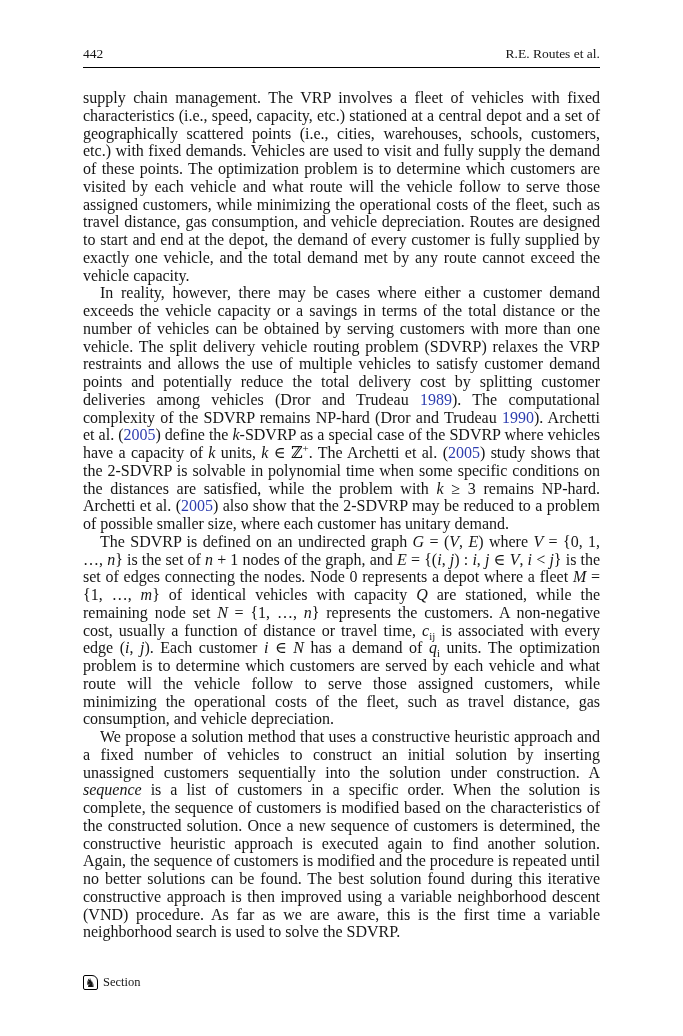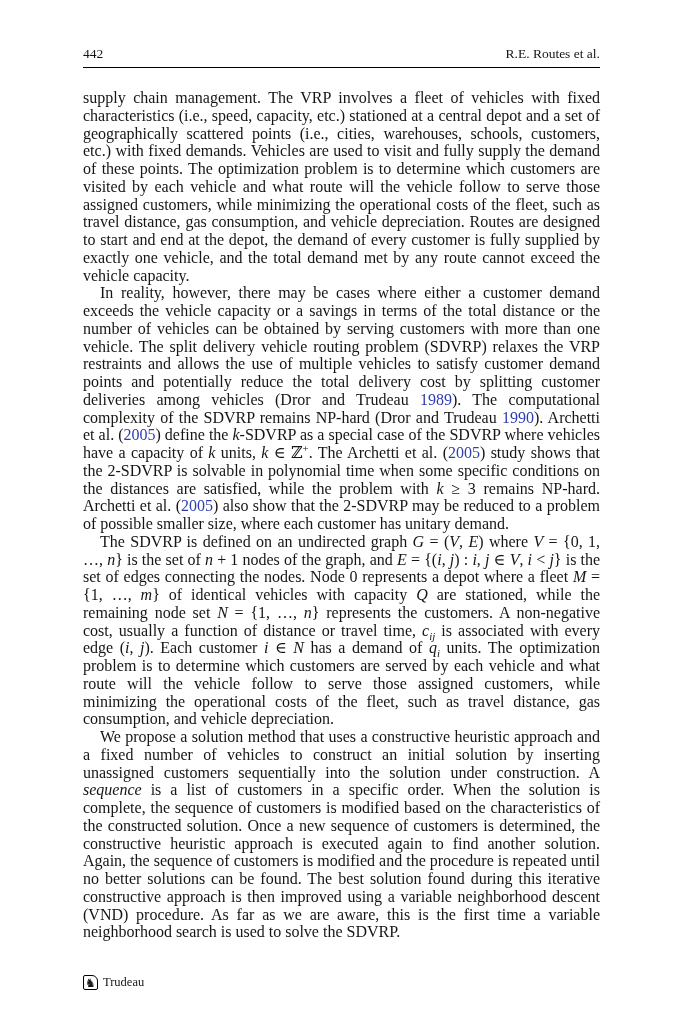--- a/index.html
+++ b/index.html
@@ -21,21 +21,21 @@
   main p {
     margin: 0;
     font-size: 16px;
     line-height: 17.75px;
     text-align: justify;
   }
   main p.indent { text-indent: 17px; }
   .seg-link { color: var(--link-color, #2d3daf); cursor: pointer; }
   .seg-i { font-style: italic; }
   .seg-sup { vertical-align: super; font-size: 68%; line-height: 0; }
-  .seg-sub { vertical-align: sub; font-size: 68%; line-height: 0; font-style: italic; }
+  .seg-sub { vertical-align: sub; font-size: 68%; line-height: 0; }
   footer.imprint {
     position: absolute; left: 83px; bottom: 46px;
     display: flex; align-items: center; gap: 5px;
     font-size: 12.5px;
   }
   .logo-box {
     width: 15px; height: 15px;
     border: 1.2px solid #000; border-radius: 2px 6px 2px 2px;
     display: inline-flex; align-items: center; justify-content: center;
     font-size: 12px; line-height: 1;
@@ -55,16 +55,16 @@
 
   <main>
       <p class=""><span>supply chain management. The VRP involves a fleet of vehicles with fixed characteristics (i.e., speed, capacity, etc.) stationed at a central depot and a set of geographically scattered points (i.e., cities, warehouses, schools, customers, etc.) with fixed demands. Vehicles are used to visit and fully supply the demand of these points. The optimization problem is to determine which customers are visited by each vehicle and what route will the vehicle follow to serve those assigned customers, while minimizing the operational costs of the fleet, such as travel distance, gas consumption, and vehicle depreciation. Routes are designed to start and end at the depot, the demand of every customer is fully supplied by exactly one vehicle, and the total demand met by any route cannot exceed the vehicle capacity.</span></p>
       <p class="indent"><span>In reality, however, there may be cases where either a customer demand exceeds the vehicle capacity or a savings in terms of the total distance or the number of vehicles can be obtained by serving customers with more than one vehicle. The split delivery vehicle routing problem (SDVRP) relaxes the VRP restraints and allows the use of multiple vehicles to satisfy customer demand points and potentially reduce the total delivery cost by splitting customer deliveries among vehicles (Dror and Trudeau </span><span class="seg-link">1989</span><span>). The computational complexity of the SDVRP remains NP-hard (Dror and Trudeau </span><span class="seg-link">1990</span><span>). Archetti et al. (</span><span class="seg-link">2005</span><span>) define the </span><span class="seg-i">k</span><span>-SDVRP as a special case of the SDVRP where vehicles have a capacity of </span><span class="seg-i">k</span><span> units, </span><span class="seg-i">k</span><span> ∈ ℤ</span><span class="seg-sup">+</span><span>. The Archetti et al. (</span><span class="seg-link">2005</span><span>) study shows that the 2-SDVRP is solvable in polynomial time when some specific conditions on the distances are satisfied, while the problem with </span><span class="seg-i">k</span><span> ≥ 3 remains NP-hard. Archetti et al. (</span><span class="seg-link">2005</span><span>) also show that the 2-SDVRP may be reduced to a problem of possible smaller size, where each customer has unitary demand.</span></p>
       <p class="indent"><span>The SDVRP is defined on an undirected graph </span><span class="seg-i">G</span><span> = (</span><span class="seg-i">V</span><span>, </span><span class="seg-i">E</span><span>) where </span><span class="seg-i">V</span><span> = {0, 1, …, </span><span class="seg-i">n</span><span>} is the set of </span><span class="seg-i">n</span><span> + 1 nodes of the graph, and </span><span class="seg-i">E</span><span> = {(</span><span class="seg-i">i</span><span>, </span><span class="seg-i">j</span><span>) : </span><span class="seg-i">i</span><span>, </span><span class="seg-i">j</span><span> ∈ </span><span class="seg-i">V</span><span>, </span><span class="seg-i">i</span><span> &lt; </span><span class="seg-i">j</span><span>} is the set of edges connecting the nodes. Node 0 represents a depot where a fleet </span><span class="seg-i">M</span><span> = {1, …, </span><span class="seg-i">m</span><span>} of identical vehicles with capacity </span><span class="seg-i">Q</span><span> are stationed, while the remaining node set </span><span class="seg-i">N</span><span> = {1, …, </span><span class="seg-i">n</span><span>} represents the customers. A non-negative cost, usually a function of distance or travel time, </span><span class="seg-i">c</span><span class="seg-sub">ij</span><span> is associated with every edge (</span><span class="seg-i">i</span><span>, </span><span class="seg-i">j</span><span>). Each customer </span><span class="seg-i">i</span><span> ∈ </span><span class="seg-i">N</span><span> has a demand of </span><span class="seg-i">q</span><span class="seg-sub">i</span><span> units. The optimization problem is to determine which customers are served by each vehicle and what route will the vehicle follow to serve those assigned customers, while minimizing the operational costs of the fleet, such as travel distance, gas consumption, and vehicle depreciation.</span></p>
       <p class="indent"><span>We propose a solution method that uses a constructive heuristic approach and a fixed number of vehicles to construct an initial solution by inserting unassigned customers sequentially into the solution under construction. A </span><span class="seg-i">sequence</span><span> is a list of customers in a specific order. When the solution is complete, the sequence of customers is modified based on the characteristics of the constructed solution. Once a new sequence of customers is determined, the constructive heuristic approach is executed again to find another solution. Again, the sequence of customers is modified and the procedure is repeated until no better solutions can be found. The best solution found during this iterative constructive approach is then improved using a variable neighborhood descent (VND) procedure. As far as we are aware, this is the first time a variable neighborhood search is used to solve the SDVRP.</span></p>
     </main>
 
   <footer class="imprint">
     <span class="logo-box">♞</span>
-    <span>Trudeau</span>
+    <span>Section</span>
   </footer>
 
 </div>
 
 </body></html>

